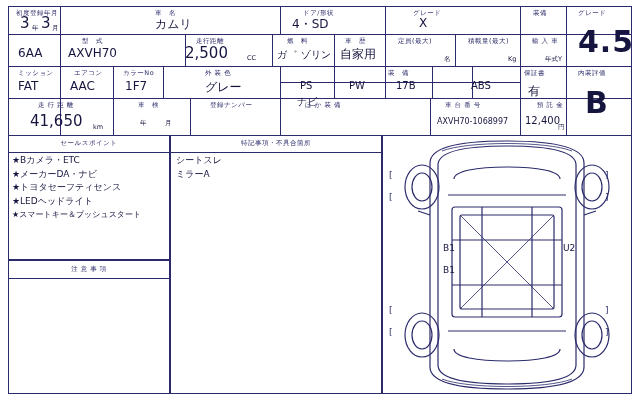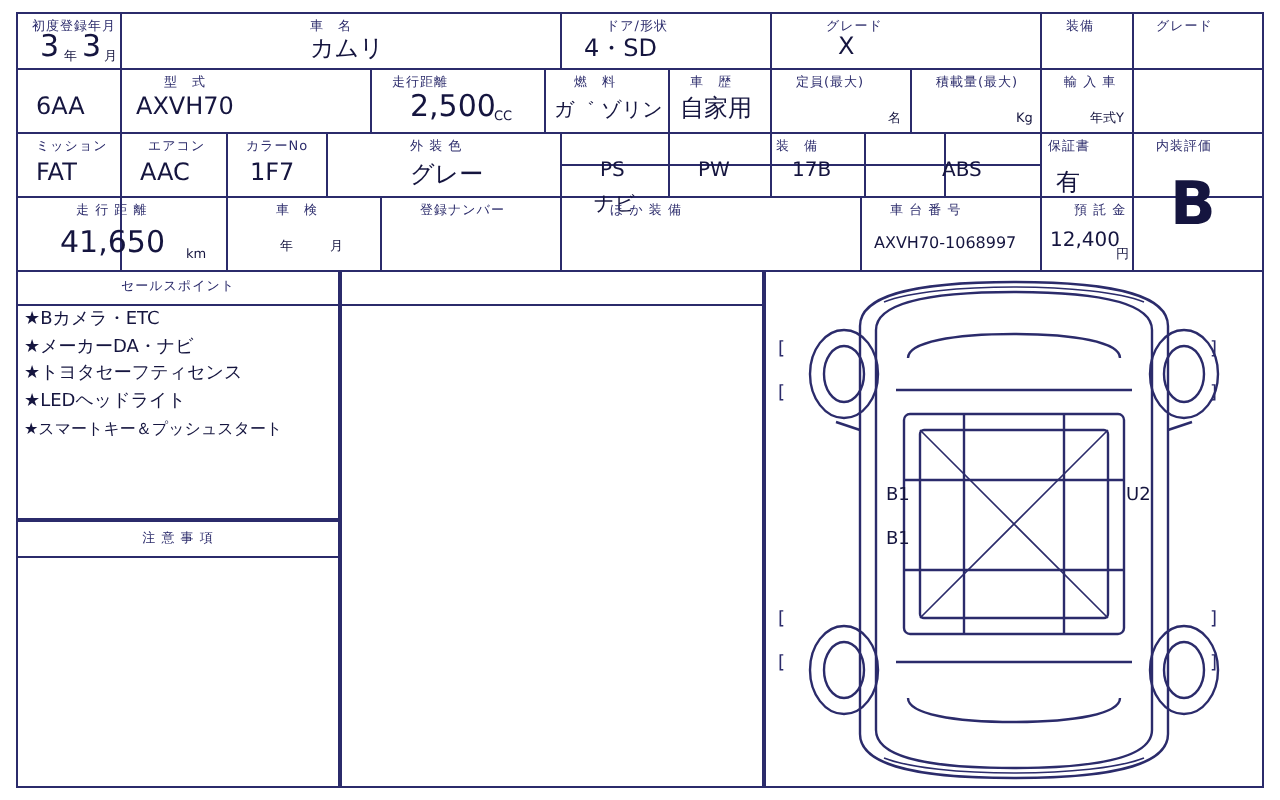--- a/index.html
+++ b/index.html
@@ -77,32 +77,33 @@
   <div class="lbl" style="left:578px;top:9px;">グレード</div>
 
   <div class="val big" style="left:20px;top:14px;">3</div>
   <div class="val unit" style="left:32px;top:24px;">年</div>
   <div class="val big" style="left:41px;top:14px;">3</div>
   <div class="val unit" style="left:52px;top:24px;">月</div>
   <div class="val mid" style="left:155px;top:16px;">カムリ</div>
   <div class="val mid" style="left:292px;top:16px;">4・SD</div>
   <div class="val mid" style="left:419px;top:16px;">X</div>
   <div class="val mid" style="left:530px;top:16px;"></div>
+  <div class="val grade" style="left:578px;top:24px;">4.5</div>
 
   <div class="lbl" style="left:82px;top:37px;">型　式</div>
   <div class="lbl" style="left:196px;top:37px;">走行距離</div>
   <div class="lbl" style="left:287px;top:37px;">燃　料</div>
   <div class="lbl" style="left:345px;top:37px;">車　歴</div>
   <div class="lbl" style="left:398px;top:37px;">定員(最大)</div>
   <div class="lbl" style="left:468px;top:37px;">積載量(最大)</div>
   <div class="lbl" style="left:532px;top:37px;">輸 入 車</div>
 
   <div class="val mid" style="left:18px;top:46px;">6AA</div>
   <div class="val mid" style="left:68px;top:46px;">AXVH70</div>
-  <div class="val big" style="left:185px;top:44px;margin-left:20px;">2,500</div>
+  <div class="val big" style="left:185px;top:44px;">2,500</div>
   <div class="val unit" style="left:247px;top:54px;">CC</div>
   <div class="val sm" style="left:277px;top:48px;">ガ゛ ゾリン</div>
   <div class="val mid" style="left:340px;top:46px;">自家用</div>
   <div class="val mid" style="left:405px;top:46px;"></div>
   <div class="val unit" style="left:444px;top:55px;">名</div>
   <div class="val mid" style="left:470px;top:46px;"></div>
   <div class="val unit" style="left:508px;top:55px;">Kg</div>
   <div class="val mid" style="left:528px;top:46px;"></div>
   <div class="val unit" style="left:545px;top:55px;">年式Y</div>
 
@@ -154,20 +155,25 @@
     <div style="font-size:8px;">★スマートキー＆プッシュスタート</div>
   </div>
 
   <div class="bx" style="left:8px;top:260px;width:162px;height:134px;"></div>
   <div class="hline" style="left:8px;top:278px;width:162px;"></div>
   <div class="lbl ctr" style="left:8px;top:265px;width:162px;justify-content:center;">注 意 事 項</div>
   <div class="notes" style="left:12px;top:281px;width:158px;"></div>
 
   <div class="bx" style="left:170px;top:135px;width:212px;height:259px;"></div>
   <div class="hline" style="left:170px;top:152px;width:212px;"></div>
+  <div class="lbl ctr" style="left:170px;top:139px;width:212px;justify-content:center;">特記事項・不具合箇所</div>
+  <div class="notes" style="left:176px;top:154px;width:206px;">
+    <div>シートスレ</div>
+    <div>ミラーA</div>
+  </div>
 
   <div class="bx" style="left:382px;top:135px;width:250px;height:259px;"></div>
 
   <svg class="diagram" width="250" height="259" style="left:382px;top:135px;" viewBox="0 0 250 259">
     <g fill="none" stroke="#2b2b6b" stroke-width="1.2">
 
       <path d="M48 28 C48 14, 70 6, 125 6 C180 6, 202 14, 202 28
                L202 232 C202 246, 180 254, 125 254 C70 254, 48 246, 48 232 Z"></path>
 
       <path d="M56 30 C56 18, 76 11, 125 11 C174 11, 194 18, 194 30

